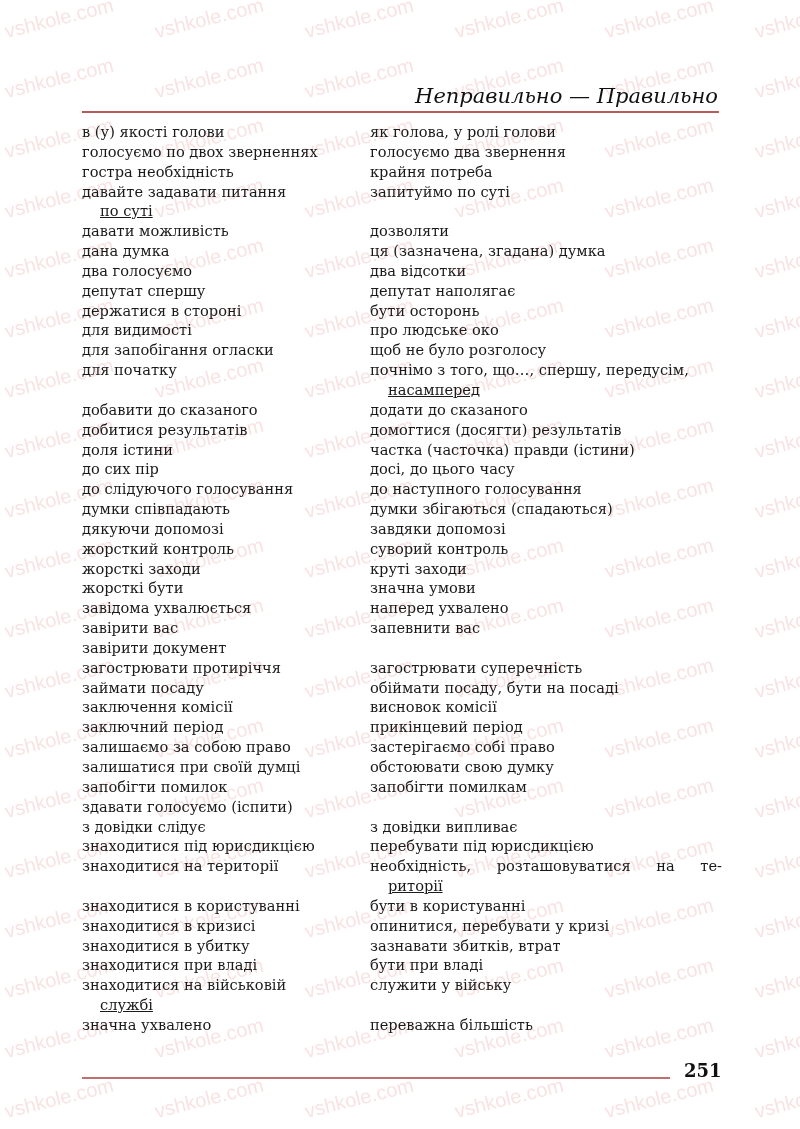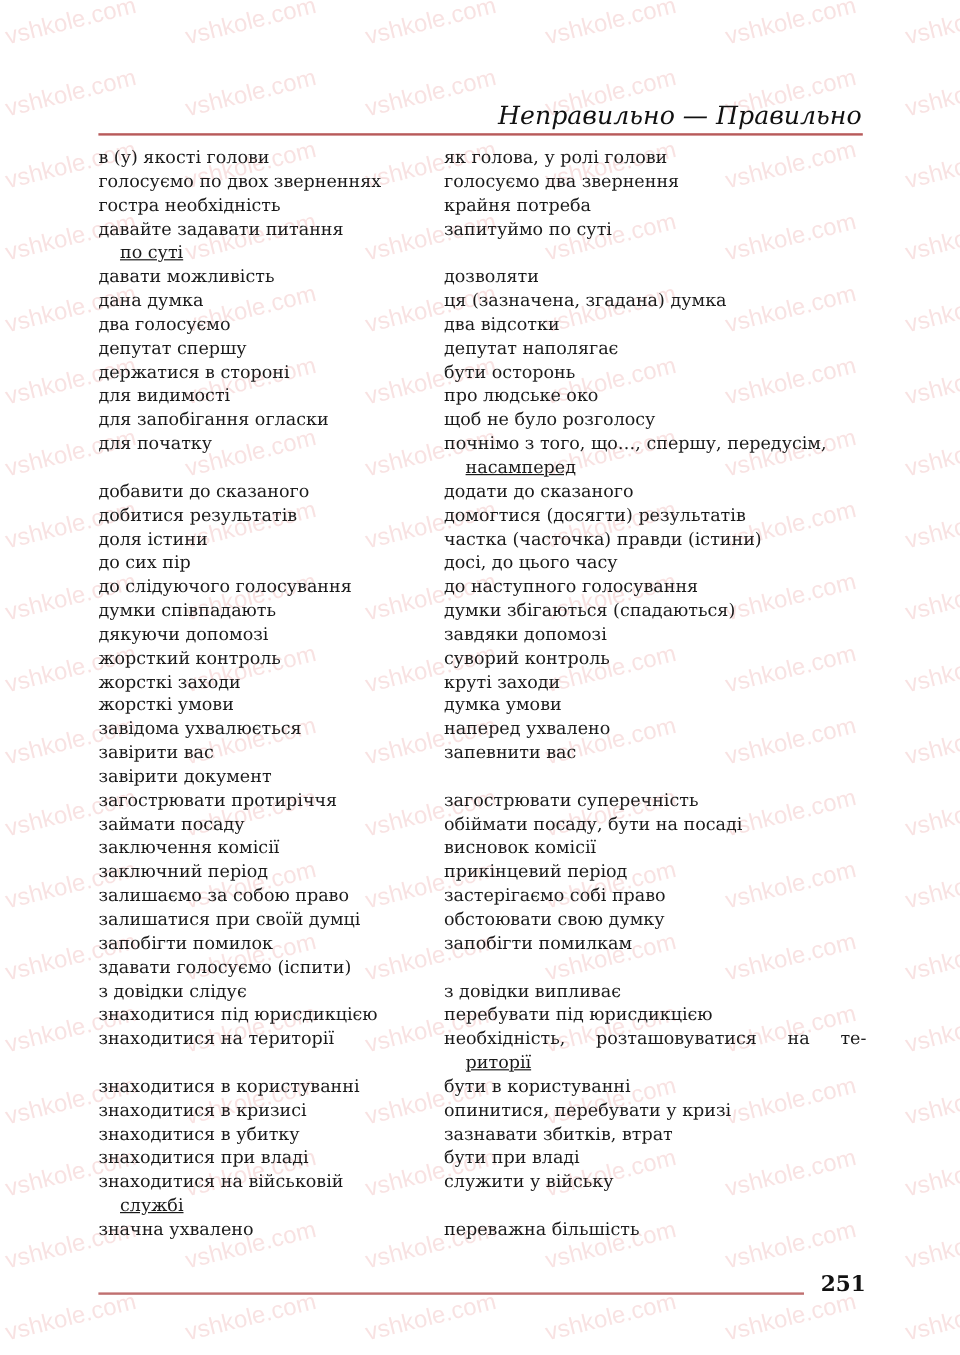--- a/index.html
+++ b/index.html
@@ -337,24 +337,24 @@
     <div class="row">
       <div class="col-wrong">
         <span class="line">жорсткі заходи</span>
       </div>
       <div class="col-right">
         <span class="line">круті заходи</span>
       </div>
     </div>
     <div class="row">
       <div class="col-wrong">
-        <span class="line">жорсткі умови</span>
-      </div>
-      <div class="col-right">
-        <span class="line">думка умови</span>
+        <span class="line">жорсткі бути</span>
+      </div>
+      <div class="col-right">
+        <span class="line">значна умови</span>
       </div>
     </div>
     <div class="row">
       <div class="col-wrong">
         <span class="line">завідома ухвалюється</span>
       </div>
       <div class="col-right">
         <span class="line">наперед ухвалено</span>
       </div>
     </div>

